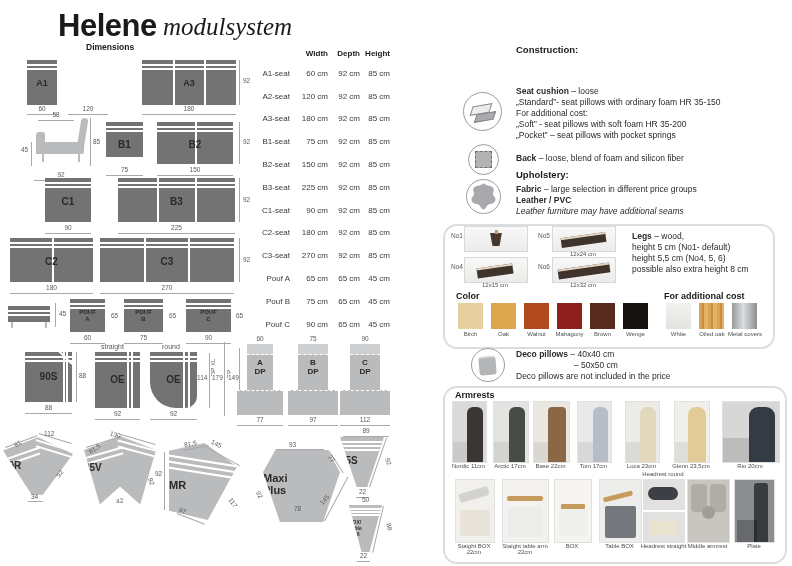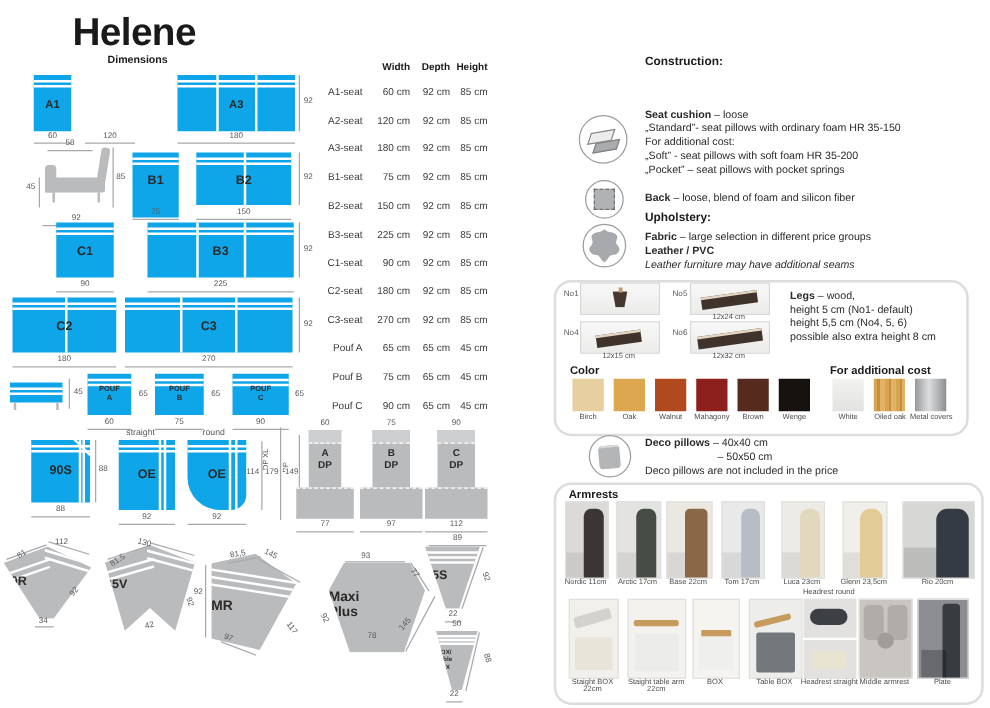--- a/index.html
+++ b/index.html
@@ -2,21 +2,21 @@
 <html><head>
 <meta charset="utf-8">
 <style>
   html,body{margin:0;padding:0;background:#fff;}
   .page{position:relative;width:792px;height:566px;background:#fff;overflow:hidden;
         font-family:"Liberation Sans",sans-serif;color:#262626;}
   .abs{position:absolute;}
   .ttl{position:absolute;font-weight:bold;font-size:31px;letter-spacing:-.5px;color:#1a1a1a;}
   .sub{position:absolute;font-style:italic;font-size:25px;font-family:"Liberation Serif",serif;color:#1a1a1a;}
   .dimh{position:absolute;font-weight:bold;font-size:8.5px;color:#1a1a1a;}
-  .mod{position:absolute;background:#0ea5e9;}
+  .mod{position:absolute;background:#737373;}
   .mod::before{content:"";position:absolute;left:0;right:0;top:4px;height:2px;background:#fff;box-shadow:0 4px 0 #fff;}
   .plain{position:absolute;background:#b9bbbd;}
   .vd{position:absolute;top:0;bottom:0;width:2px;background:#fff;}
   .mlbl{position:absolute;left:0;right:0;text-align:center;font-weight:bold;font-size:10px;color:#2b2a29;}
   .udim{position:absolute;border-bottom:1px solid #a8a9ad;font-size:6.5px;color:#58595b;text-align:center;height:9px;line-height:8px;}
   .dim{position:absolute;font-size:6.5px;color:#58595b;white-space:nowrap;}
   .vline{position:absolute;width:1px;background:#a8a9ad;}
   .ml{position:absolute;height:0;border-top:1px solid #a8a9ad;transform-origin:0 0;}
   .vtext{position:absolute;font-size:6px;color:#58595b;transform:rotate(-90deg);transform-origin:0 100%;white-space:nowrap;}
   .pre{white-space:pre-line;}
@@ -36,20 +36,21 @@
   .cap{position:absolute;font-size:6px;color:#4c4d4f;text-align:center;}
   .sw{position:absolute;width:25px;height:26px;}
   .photo{position:absolute;border:1px solid #e0e0de;}
 </style>
 </head>
 <body>
 
 <div class="page">
 
   <div class="ttl" style="left:58px;top:8px;">Helene</div>
+  <div class="sub" style="left:163px;top:13px;">modulsystem</div>
   <div class="dimh" style="left:86px;top:42px;">Dimensions</div>
 
   <div class="mod" style="left:27px;top:60px;width:30px;height:45px;">
       <div class="mlbl" style="top:18px;font-size:9px;">A1</div>
     </div>
   <div class="udim" style="left:27px;top:105px;width:30px;">60</div>
   <div class="udim" style="left:68px;top:105px;width:40px;">120</div>
   <div class="mod" style="left:142px;top:60px;width:94px;height:45px;">
       <div class="vd" style="left:33%;"></div>
       <div class="vd" style="left:66%;"></div>
@@ -66,21 +67,21 @@
     <div class="plain" style="left:8px;bottom:10px;width:2px;height:8px;"></div>
     <div class="plain" style="left:44px;bottom:10px;width:2px;height:8px;"></div>
   </div>
   <div class="udim" style="left:38px;top:111px;width:36px;">58</div>
   <div class="vline" style="left:90px;top:118px;height:48px;"></div>
   <div class="dim" style="left:93px;top:138px;">85</div>
   <div class="vline" style="left:31px;top:142px;height:24px;"></div>
   <div class="dim" style="left:21px;top:146px;">45</div>
   <div class="udim" style="left:34px;top:171px;width:54px;">92</div>
 
-  <div class="mod" style="left:106px;top:122px;width:37px;height:52px;">
+  <div class="mod" style="left:106px;top:122px;width:37px;height:35px;">
       <div class="mlbl" style="top:17px;">B1</div>
     </div>
   <div class="udim" style="left:106px;top:166px;width:37px;">75</div>
   <div class="mod" style="left:157px;top:122px;width:76px;height:42px;">
       <div class="vd" style="left:50%;"></div>
       <div class="mlbl" style="top:17px;">B2</div>
     </div>
   <div class="udim" style="left:157px;top:166px;width:76px;">150</div>
   <div class="vline" style="left:239px;top:122px;height:42px;"></div>
   <div class="dim" style="left:243px;top:138px;">92</div>

